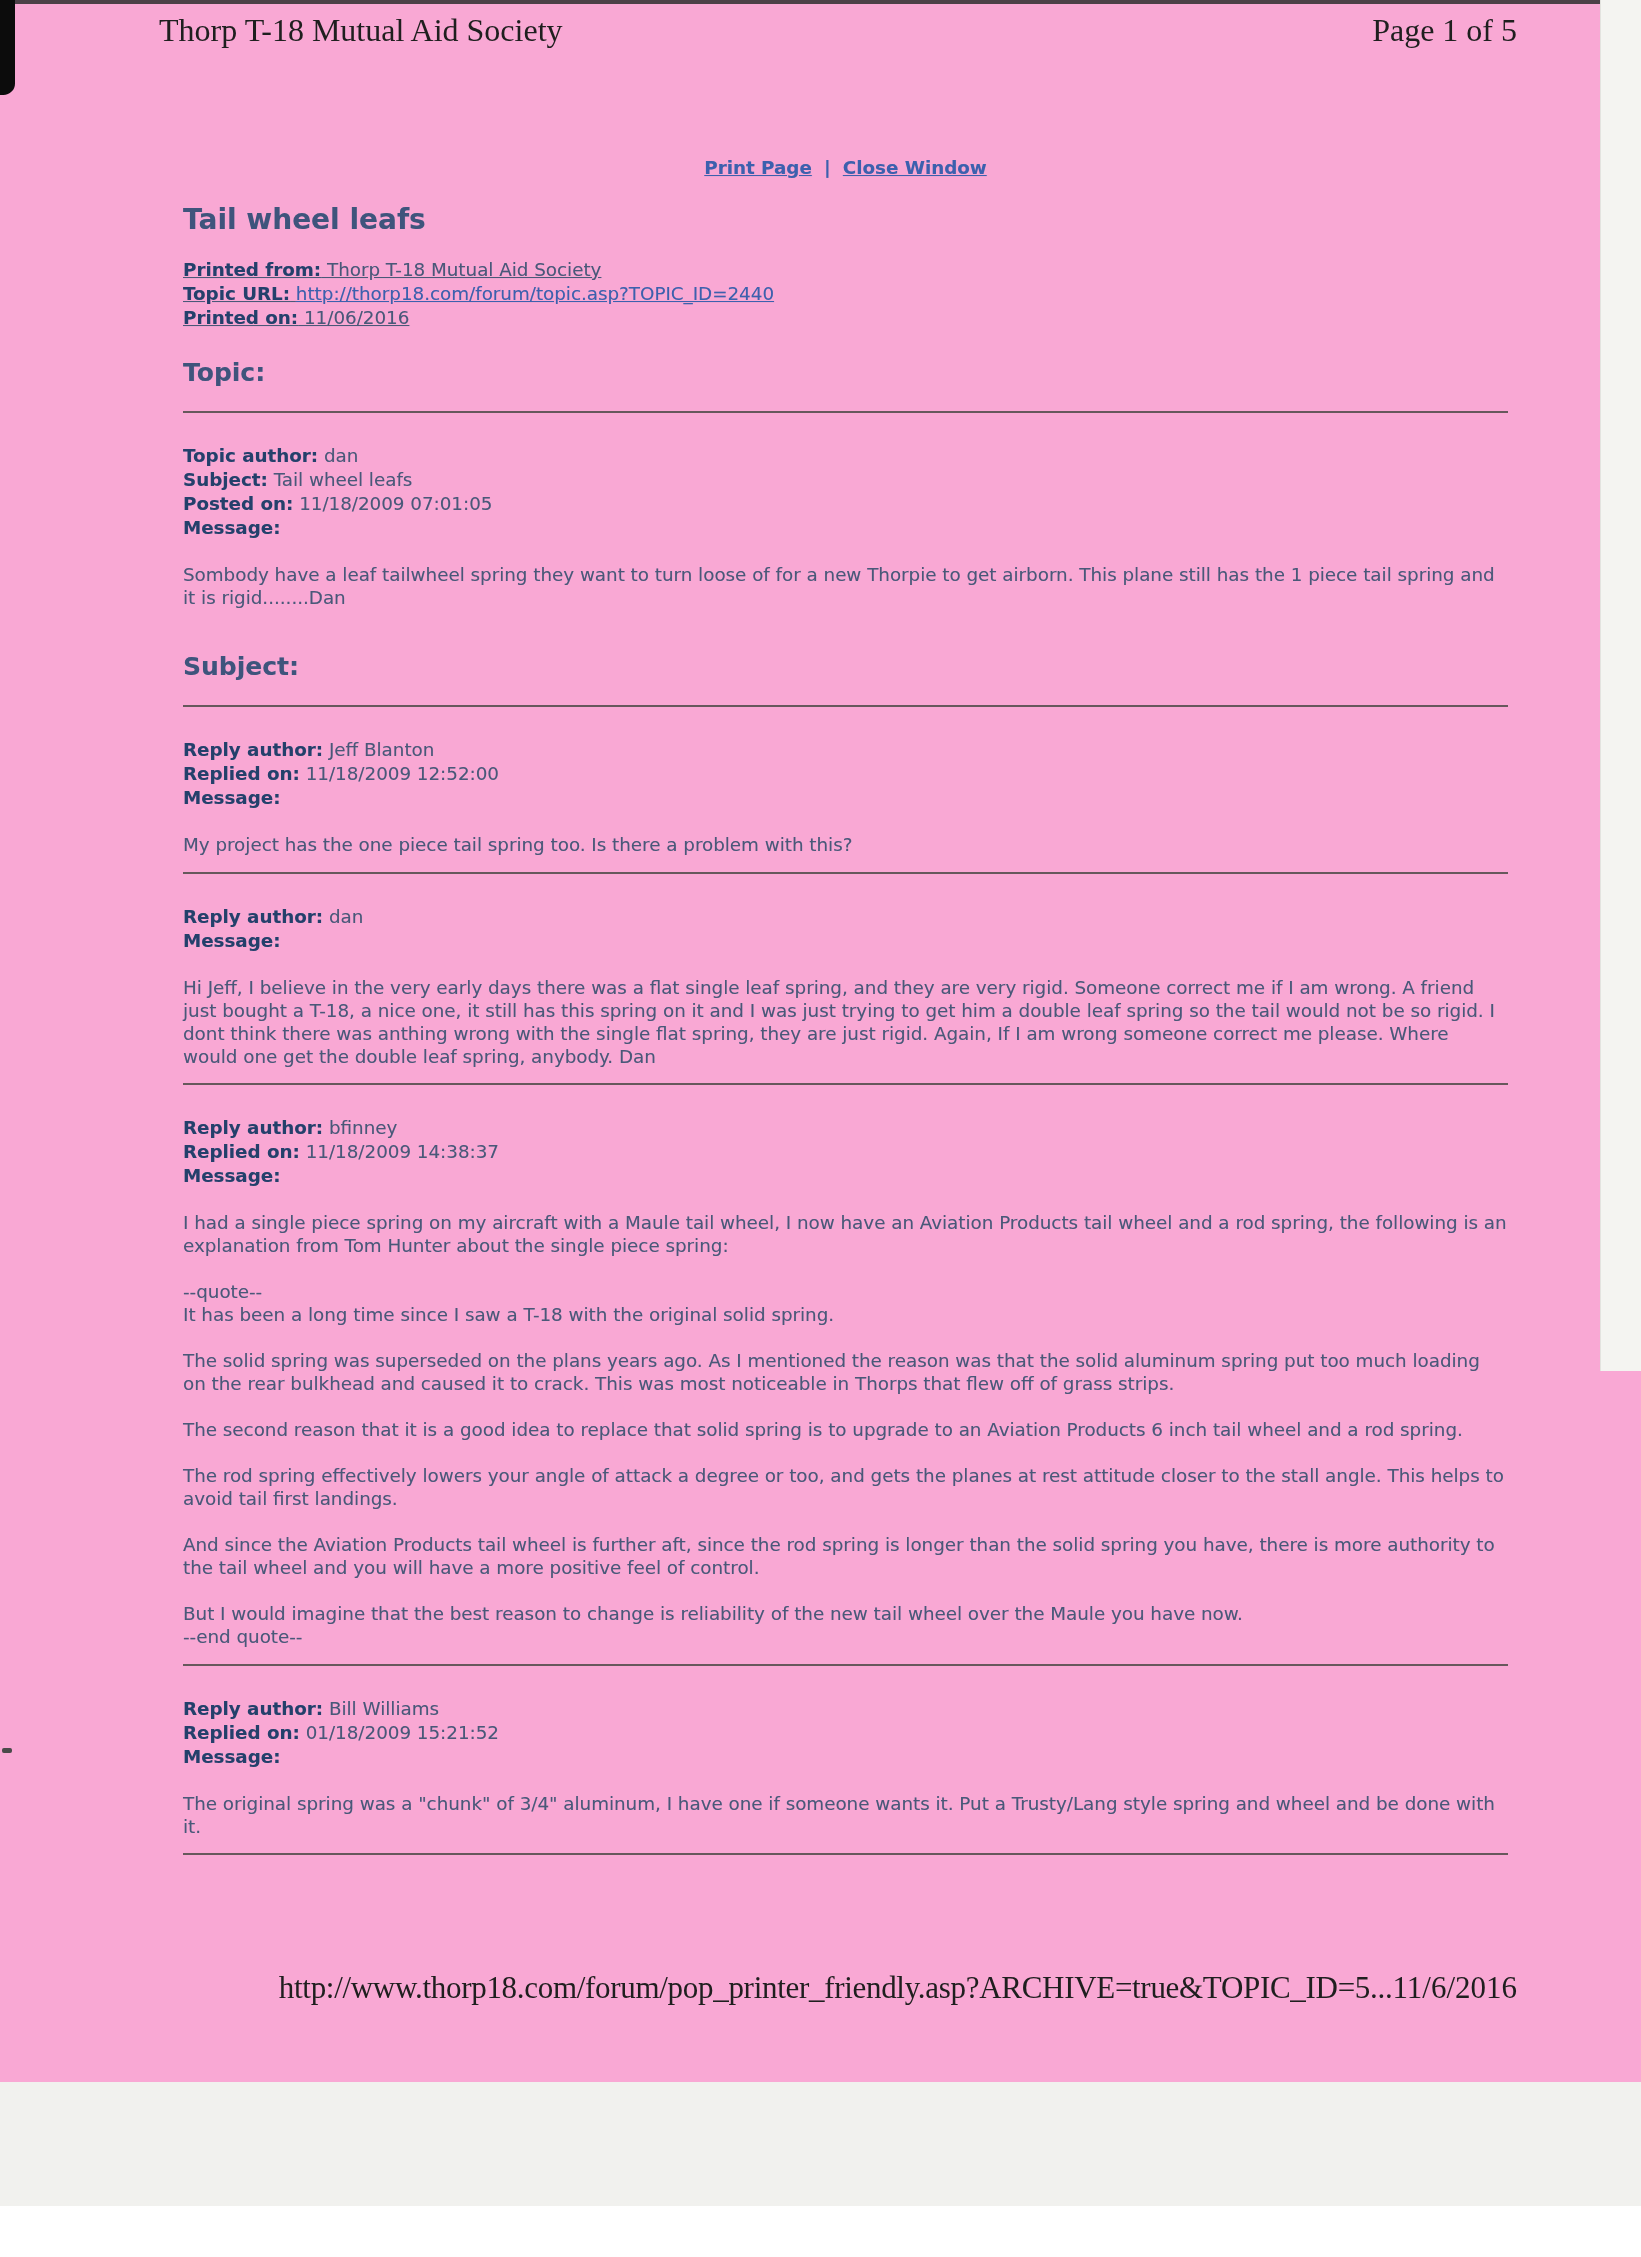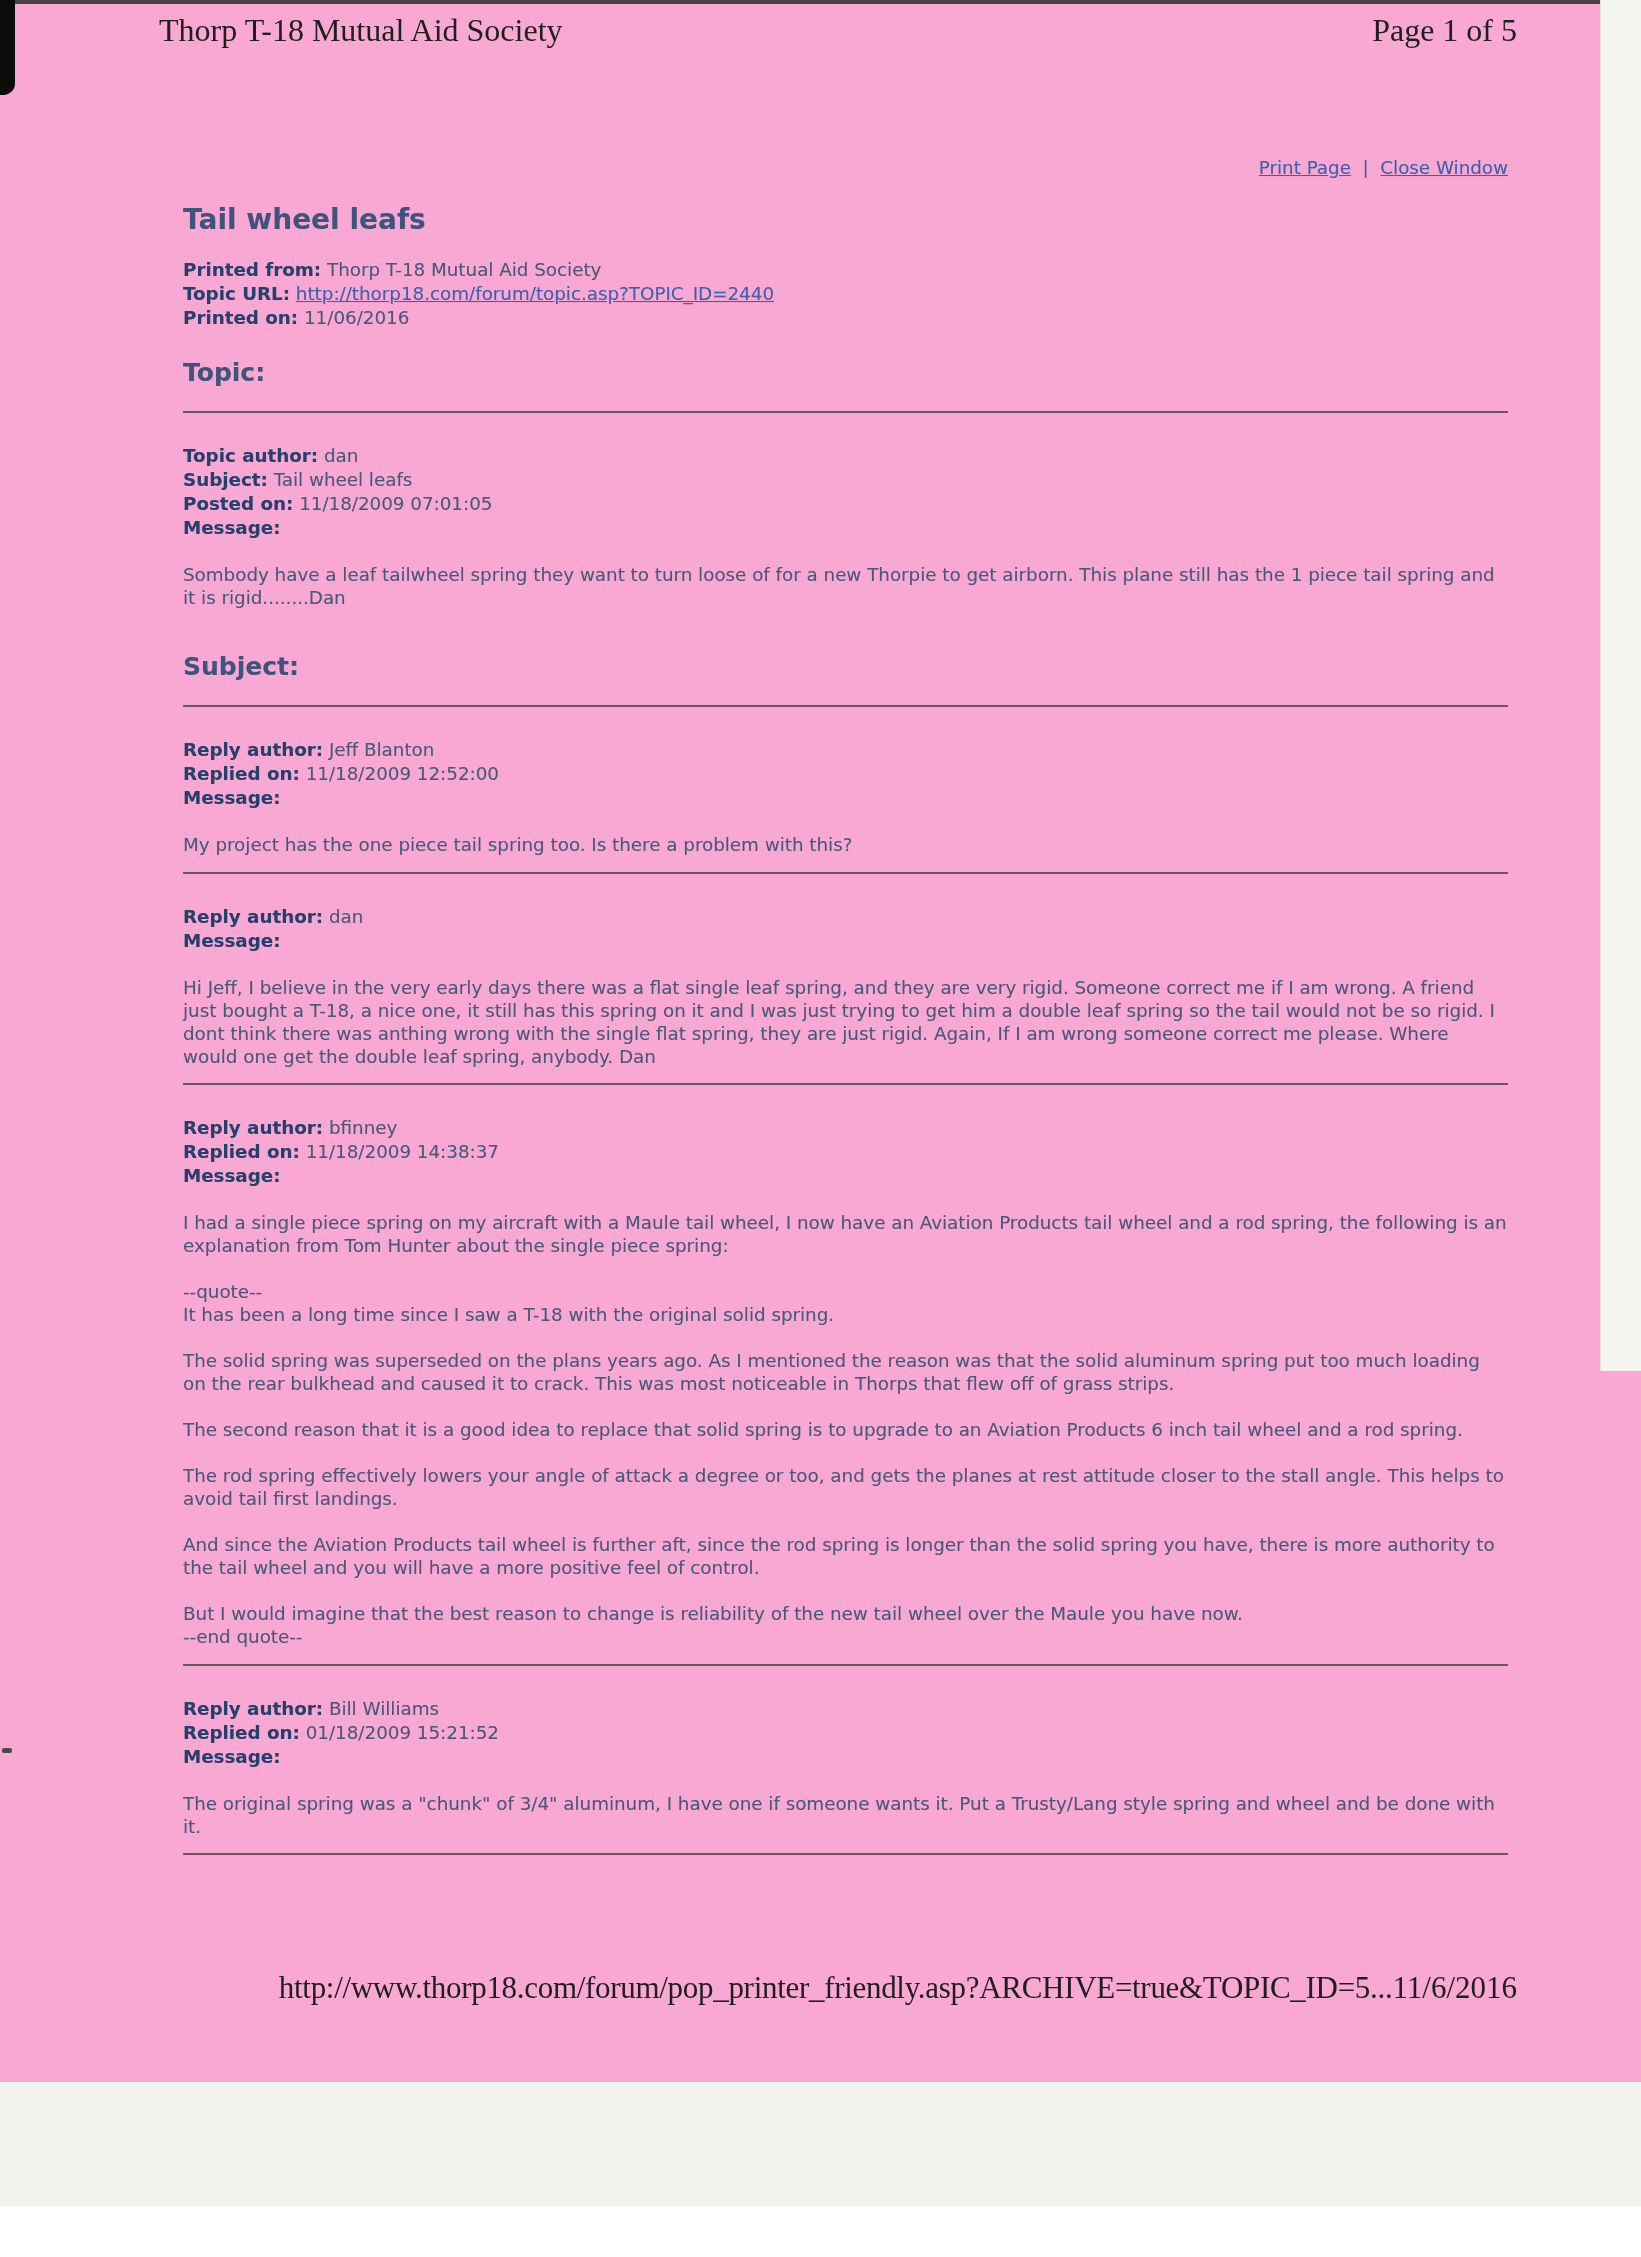--- a/index.html
+++ b/index.html
@@ -22,25 +22,25 @@
     position:absolute;top:1970px;left:161px;right:124px;display:flex;justify-content:flex-end;align-items:baseline;
     font-family:"Liberation Serif","DejaVu Serif",serif;font-size:31px;color:#1f1f1f;white-space:nowrap;
   }
   .print-footer .url{letter-spacing:-0.3px;}
   
   .content{
     position:absolute;top:156px;left:183px;width:1325px;
     color:#4a5878;font-size:18.3px;line-height:23px;
     text-shadow:0.2px 0.2px 0.5px rgba(90,110,160,0.35);
   }
-  .toolbar-links{text-align:right;font-weight:400;}
+  .toolbar-links{text-align:center;font-weight:700;}
   .toolbar-links a{color:#3c60ae;text-decoration:underline;cursor:pointer;}
   .toolbar-links .sep{color:#3c60ae;margin:0 5.8px;}
   h1.topic-title{font-size:28px;line-height:31px;color:#3f547c;margin:25px 0 0;font-weight:700;}
-  .meta-block{margin-top:23px;}
+  .meta-block{margin-top:23px;text-decoration:underline;}
   .meta-line{line-height:24px;}
   .lbl{font-weight:700;color:#24406b;}
   .val{color:#4a5878;}
   a.url-link{color:#3c60ae;text-decoration:underline;cursor:pointer;}
   h2.section-heading{font-size:25px;line-height:27px;color:#3f547c;margin:29px 0 0;font-weight:700;}
   hr.rule{border:none;border-top:2.9px solid #4e4a47;margin:0;height:0;opacity:.85;}
   h2.section-heading + hr.rule{margin-top:25px;}
   .post{margin-top:31px;padding-bottom:15.4px;}
   .post-meta .meta-line{line-height:24px;}
   .post-body p.para{margin:23px 0 0;}

